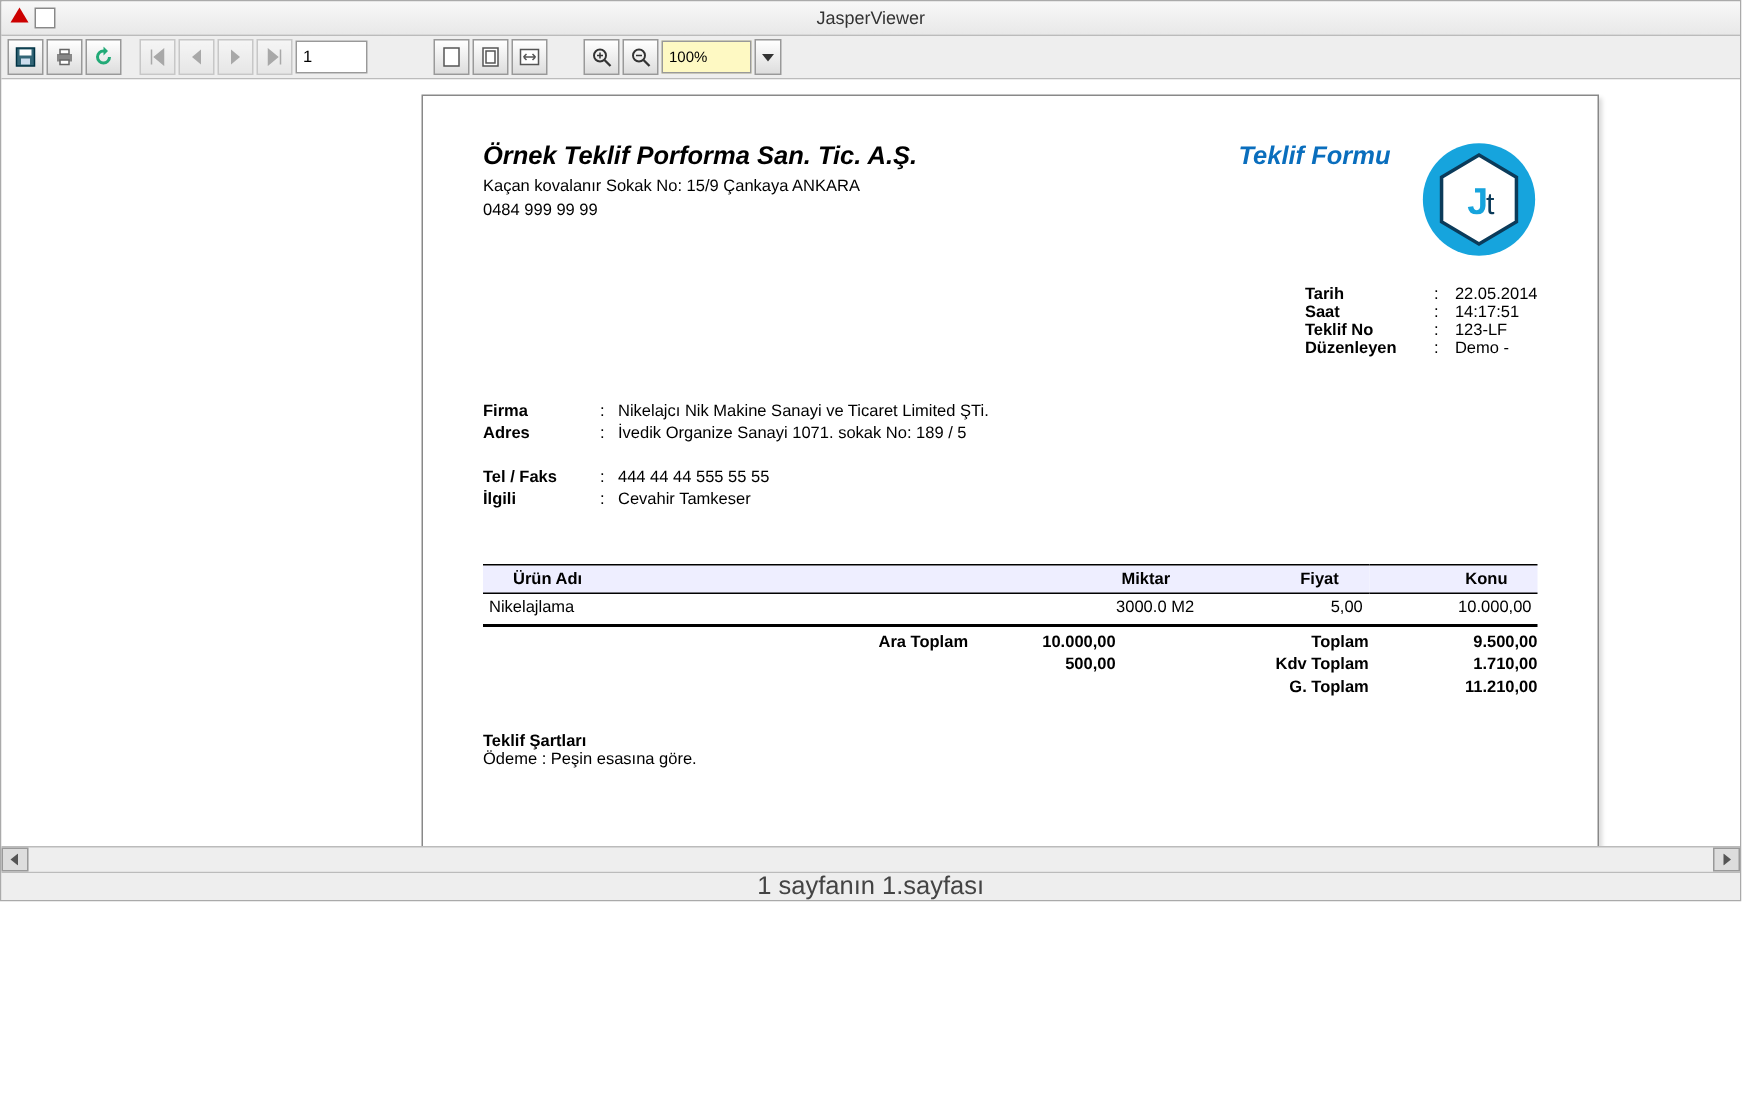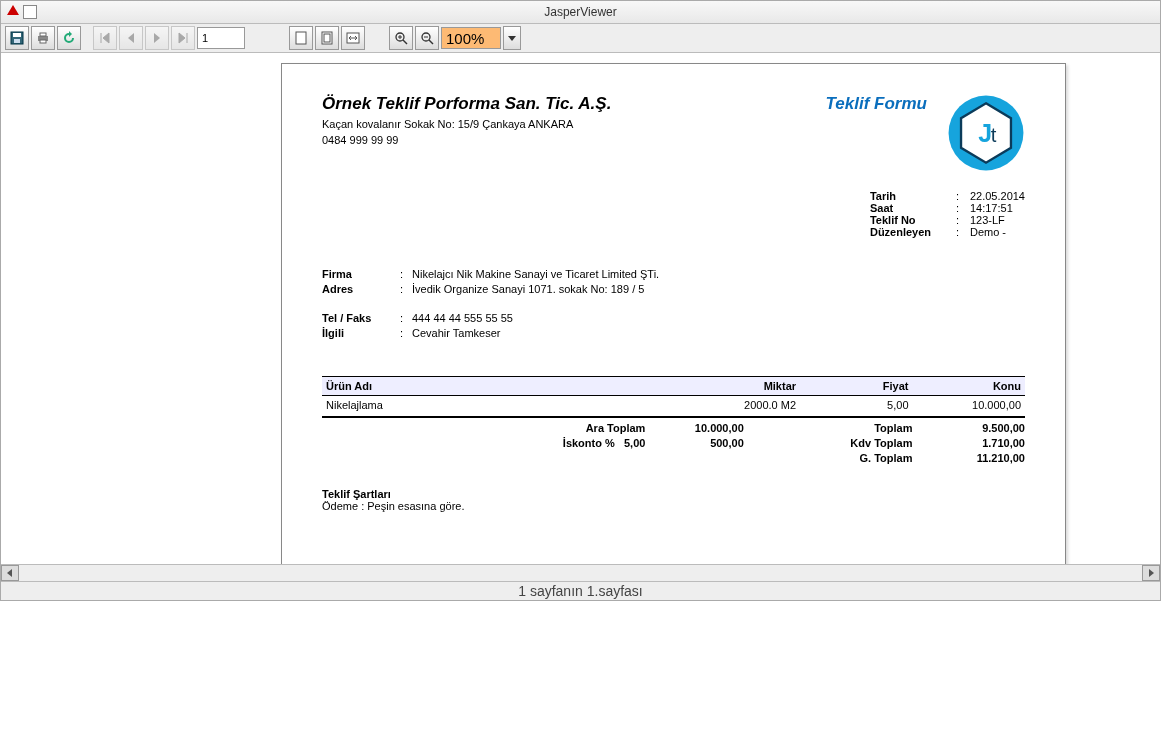--- a/index.html
+++ b/index.html
@@ -8,46 +8,46 @@
 .titlebar .ctl{display:flex;gap:4px;padding-left:6px;}
 .titlebar .cbtn{width:12px;height:12px;border:1px solid #888;background:#fff;}
 .titlebar .cbtn.min{background:#fff;}
 .titlebar .title{position:absolute;left:0;right:0;text-align:center;font-size:12px;color:#333;}
 .tri{width:0;height:0;border-left:6px solid transparent;border-right:6px solid transparent;border-bottom:10px solid #c00;}
 .toolbar{height:28px;background:#eee;border-bottom:1px solid #bbb;display:flex;align-items:center;padding:0 4px;gap:2px;}
 .tbtn{width:22px;height:22px;border:1px solid #999;background:linear-gradient(#fff,#ddd);display:flex;align-items:center;justify-content:center;cursor:pointer;}
 .tbtn.dis{opacity:.45;cursor:default;}
 .tsep{width:8px;}
 .pagefield{width:38px;height:20px;border:1px solid #999;background:#fff;font-size:11px;padding:0 4px;}
-.zoomfield{width:50px;height:20px;border:1px solid #999;background:#fdba74;font-size:15px;padding:0 4px;}
+.zoomfield{width:50px;height:20px;border:1px solid #999;background:#fef9c3;font-size:10px;padding:0 4px;}
 .zoomdrop{width:16px;height:22px;border:1px solid #999;background:linear-gradient(#fff,#ddd);display:flex;align-items:center;justify-content:center;}
 .chev{width:0;height:0;border-left:4px solid transparent;border-right:4px solid transparent;border-top:5px solid #333;}
 .viewport{flex:1;background:#fff;overflow:hidden;position:relative;}
 .paper{position:absolute;left:280px;top:10px;width:785px;height:660px;background:#fff;border:1px solid #888;box-shadow:2px 2px 3px rgba(0,0,0,.15);box-sizing:border-box;padding:30px 40px 20px 40px;}
 .hscroll{height:16px;background:#eee;border-top:1px solid #bbb;position:relative;}
 .hscroll .larr,.hscroll .rarr{width:16px;height:14px;border:1px solid #999;background:#ddd;position:absolute;top:0;display:flex;align-items:center;justify-content:center;}
 .hscroll .larr{left:0;} .hscroll .rarr{right:0;}
-.status{height:18px;background:#eee;border-top:1px solid #bbb;text-align:center;font-size:14px;line-height:18px;color:#444;}
+.status{height:18px;background:#eee;border-top:1px solid #bbb;text-align:center;font-size:17px;line-height:18px;color:#444;}
 
 
 .hdr{display:flex;justify-content:space-between;}
 .company{font-size:17px;font-weight:bold;font-style:italic;}
 .addr{font-size:11px;margin-top:4px;}
 .formtitle{font-size:17px;font-weight:bold;font-style:italic;color:#0a6ebd;}
 .logo{width:78px;height:78px;}
 .meta{margin-top:6px;font-size:11px;}
 .metarow{display:flex;}
 .metarow .k{width:86px;font-weight:bold;}
 .metarow .c{width:14px;}
 .info{margin-top:30px;font-size:11px;}
 .inforow{display:flex;margin-bottom:3px;}
 .inforow .k{width:78px;font-weight:bold;}
 .inforow .c{width:12px;}
 .tbl{margin-top:14px;width:100%;border-collapse:collapse;font-size:11px;}
-.tbl th{border-top:1px solid #000;border-bottom:1px solid #000;background:#eef;padding:3px 4px;font-weight:bold;text-align:left;}
+.tbl th{border-top:1px solid #000;border-bottom:1px solid #000;background:#eef;padding:3px 20px;font-weight:bold;text-align:left;}
 .tbl th.r,.tbl td.r{text-align:right;}
 .tbl td{padding:3px 4px;}
 .sumsep{border-top:2px solid #000;margin-top:2px;}
 .sums{display:flex;font-size:11px;font-weight:bold;margin-top:4px;}
 .sums .col{display:flex;flex-direction:column;gap:3px;}
 .sums .lab{text-align:right;}
 .sums .val{text-align:right;}
 .terms{margin-top:24px;font-size:11px;}
 svg{display:block;}
 </style>
@@ -218,32 +218,31 @@
       <table class="tbl">
         <tbody>
             <tr>
           <th style="width:50%">Ürün Adı</th>
           <th class="r" style="width:18%">Miktar</th>
           <th class="r" style="width:16%">Fiyat</th>
           <th class="r" style="width:16%">Konu</th>
         </tr>
         <tr>
           <td>Nikelajlama</td>
-          <td class="r">2000.0 M2</td>
+          <td class="r">3000.0 M2</td>
           <td class="r">5,00</td>
           <td class="r">10.000,00</td>
         </tr>
       </tbody>
         </table>
       <div class="sumsep"></div>
 
       <div class="sums">
         <div class="col lab" style="width:46%">
           <div>Ara Toplam</div>
-          <div><span>İskonto %</span>&nbsp;&nbsp;&nbsp;<span>5,00</span></div>
         </div>
         <div class="col val" style="width:14%">
           <div>10.000,00</div>
           <div>500,00</div>
         </div>
         <div class="col lab" style="width:24%">
           <div>Toplam</div>
           <div>Kdv Toplam</div>
           <div>G. Toplam</div>
         </div>

